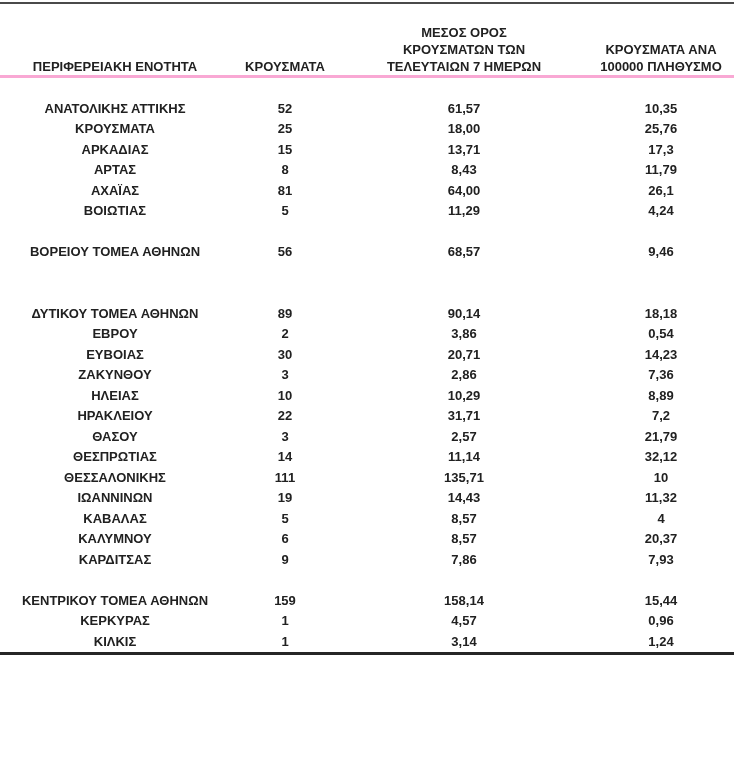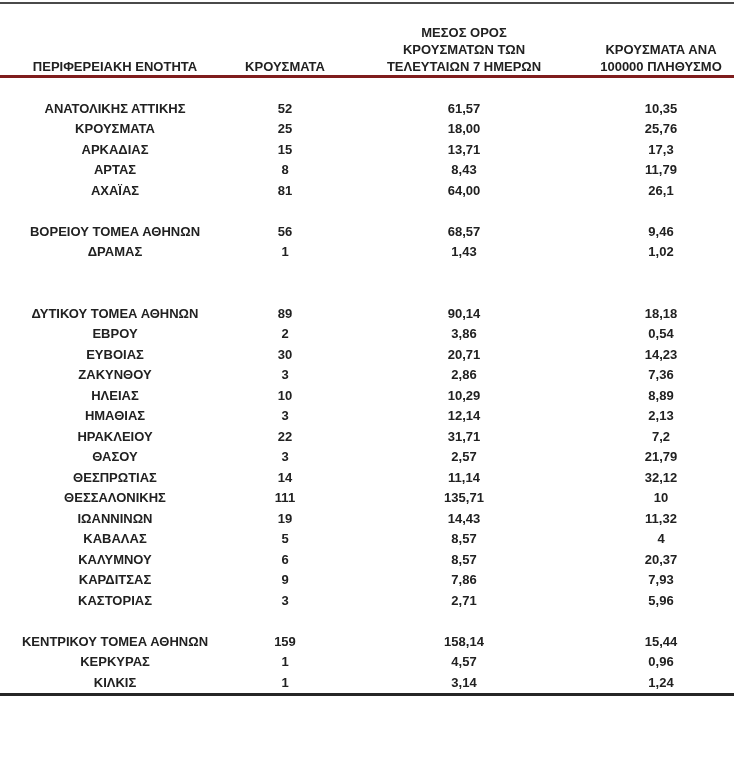--- a/index.html
+++ b/index.html
@@ -36,21 +36,21 @@
     font-weight: bold;
     font-size: 13px;
     overflow: hidden;
   }
   thead th {
     vertical-align: bottom;
     height: 71px;
     padding-bottom: 3px;
     line-height: 17px;
     white-space: pre-line;
-    border-bottom: 3px solid #7f1d1d;
+    border-bottom: 3px solid #f9a8d4;
   }
   tbody td {
     height: 20.5px;
     line-height: 20.5px;
     white-space: nowrap;
   }
   tbody tr.spacer td {
     height: 20.5px;
   }
 </style>
@@ -103,35 +103,35 @@
           <td>8</td>
           <td>8,43</td>
           <td>11,79</td>
         </tr>
         <tr>
           <td>ΑΧΑΪΑΣ</td>
           <td>81</td>
           <td>64,00</td>
           <td>26,1</td>
         </tr>
+        <tr>
+          <td>ΒΟΙΩΤΙΑΣ</td>
+          <td>5</td>
+          <td>11,29</td>
+          <td>4,24</td>
+        </tr>
         <tr class="spacer">
           <td colspan="4"></td>
         </tr>
         <tr>
           <td>ΒΟΡΕΙΟΥ ΤΟΜΕΑ ΑΘΗΝΩΝ</td>
           <td>56</td>
           <td>68,57</td>
           <td>9,46</td>
         </tr>
-        <tr>
-          <td>ΔΡΑΜΑΣ</td>
-          <td>1</td>
-          <td>1,43</td>
-          <td>1,02</td>
-        </tr>
         <tr class="spacer">
           <td colspan="4"></td>
         </tr>
         <tr class="spacer">
           <td colspan="4"></td>
         </tr>
         <tr>
           <td>ΔΥΤΙΚΟΥ ΤΟΜΕΑ ΑΘΗΝΩΝ</td>
           <td>89</td>
           <td>90,14</td>
@@ -155,26 +155,20 @@
           <td>2,86</td>
           <td>7,36</td>
         </tr>
         <tr>
           <td>ΗΛΕΙΑΣ</td>
           <td>10</td>
           <td>10,29</td>
           <td>8,89</td>
         </tr>
         <tr>
-          <td>ΗΜΑΘΙΑΣ</td>
-          <td>3</td>
-          <td>12,14</td>
-          <td>2,13</td>
-        </tr>
-        <tr>
           <td>ΗΡΑΚΛΕΙΟΥ</td>
           <td>22</td>
           <td>31,71</td>
           <td>7,2</td>
         </tr>
         <tr>
           <td>ΘΑΣΟΥ</td>
           <td>3</td>
           <td>2,57</td>
           <td>21,79</td>
@@ -207,26 +201,20 @@
           <td>ΚΑΛΥΜΝΟΥ</td>
           <td>6</td>
           <td>8,57</td>
           <td>20,37</td>
         </tr>
         <tr>
           <td>ΚΑΡΔΙΤΣΑΣ</td>
           <td>9</td>
           <td>7,86</td>
           <td>7,93</td>
-        </tr>
-        <tr>
-          <td>ΚΑΣΤΟΡΙΑΣ</td>
-          <td>3</td>
-          <td>2,71</td>
-          <td>5,96</td>
         </tr>
         <tr class="spacer">
           <td colspan="4"></td>
         </tr>
         <tr>
           <td>ΚΕΝΤΡΙΚΟΥ ΤΟΜΕΑ ΑΘΗΝΩΝ</td>
           <td>159</td>
           <td>158,14</td>
           <td>15,44</td>
         </tr>

